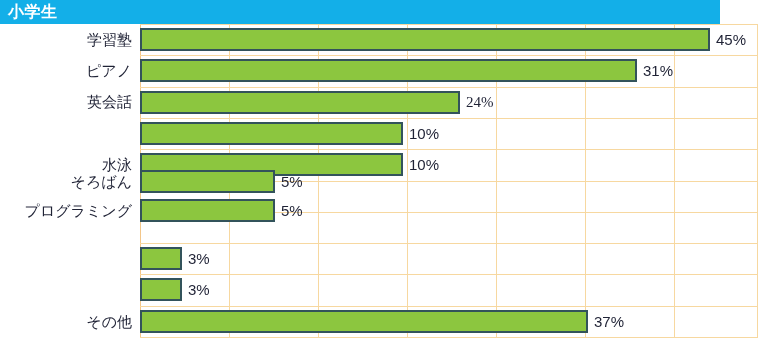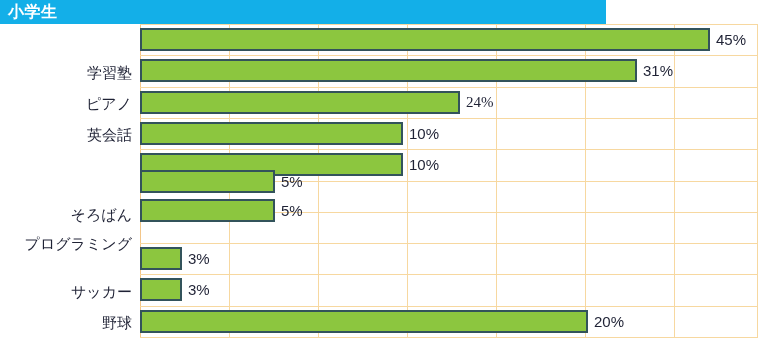--- a/index.html
+++ b/index.html
@@ -17,21 +17,21 @@
     height: 361px;
     background: #ffffff;
     box-sizing: border-box;
     overflow: hidden;
   }
   
   #title-bar {
     position: absolute;
     left: 0;
     top: 0;
-    width: 606px;
+    width: 720px;
     height: 24px;
     background: #13AFE8;
     box-sizing: border-box;
   }
   #title-text {
     position: absolute;
     left: 8px;
     top: 1px;
     font-size: 16px;
     line-height: 22px;
@@ -89,21 +89,20 @@
     left: 0;
     top: 0;
     width: 132px;
     height: 31.3px;
     line-height: 31.3px;
     text-align: right;
     font-size: 15px;
     color: #1F2235;
     white-space: nowrap;
     overflow: visible;
-    margin-top: 33px;
   }
   .bar {
     position: absolute;
     left: 140px;
     top: 4px;
     height: 23px;
     background: #8CC63F;
     border: 2px solid #33535B;
     box-sizing: border-box;
   }
@@ -162,43 +161,43 @@
         <div class="row" style="top: 62.6px; font-family: Liberation Serif, serif;">
           <div class="cat-label">英会話</div>
           <div class="bar" style="width: 320px;"></div>
           <div class="value-label" style="left: 466px;">24%</div>
         </div>
         <div class="row" style="top: 93.9px;">
           <div class="bar" style="width: 263px;"></div>
           <div class="value-label" style="left: 409px;">10%</div>
         </div>
         <div class="row" style="top: 125.2px;">
+          <div class="cat-label">水泳</div>
           <div class="bar" style="width: 263px;"></div>
           <div class="value-label" style="left: 409px;">10%</div>
         </div>
         <div class="row" style="top: 142px;">
           <div class="cat-label">そろばん</div>
           <div class="bar" style="width: 135px;"></div>
           <div class="value-label" style="left: 281px;">5%</div>
         </div>
         <div class="row" style="top: 171px; padding-left: 25px;">
           <div class="cat-label">プログラミング</div>
           <div class="bar" style="width: 135px;"></div>
           <div class="value-label" style="left: 281px;">5%</div>
         </div>
         <div class="row" style="top: 219.1px;">
-          <div class="cat-label">サッカー</div>
           <div class="bar" style="width: 42px;"></div>
           <div class="value-label" style="left: 188px;">3%</div>
         </div>
         <div class="row" style="top: 250.4px;">
-          <div class="cat-label">野球</div>
           <div class="bar" style="width: 42px;"></div>
           <div class="value-label" style="left: 188px;">3%</div>
         </div>
         <div class="row" style="top: 281.7px;">
+          <div class="cat-label">その他</div>
           <div class="bar" style="width: 448px;"></div>
-          <div class="value-label" style="left: 594px;">20%</div>
+          <div class="value-label" style="left: 594px;">37%</div>
         </div>
       </div>
   </div>
 
 </div>
 
 </body></html>

